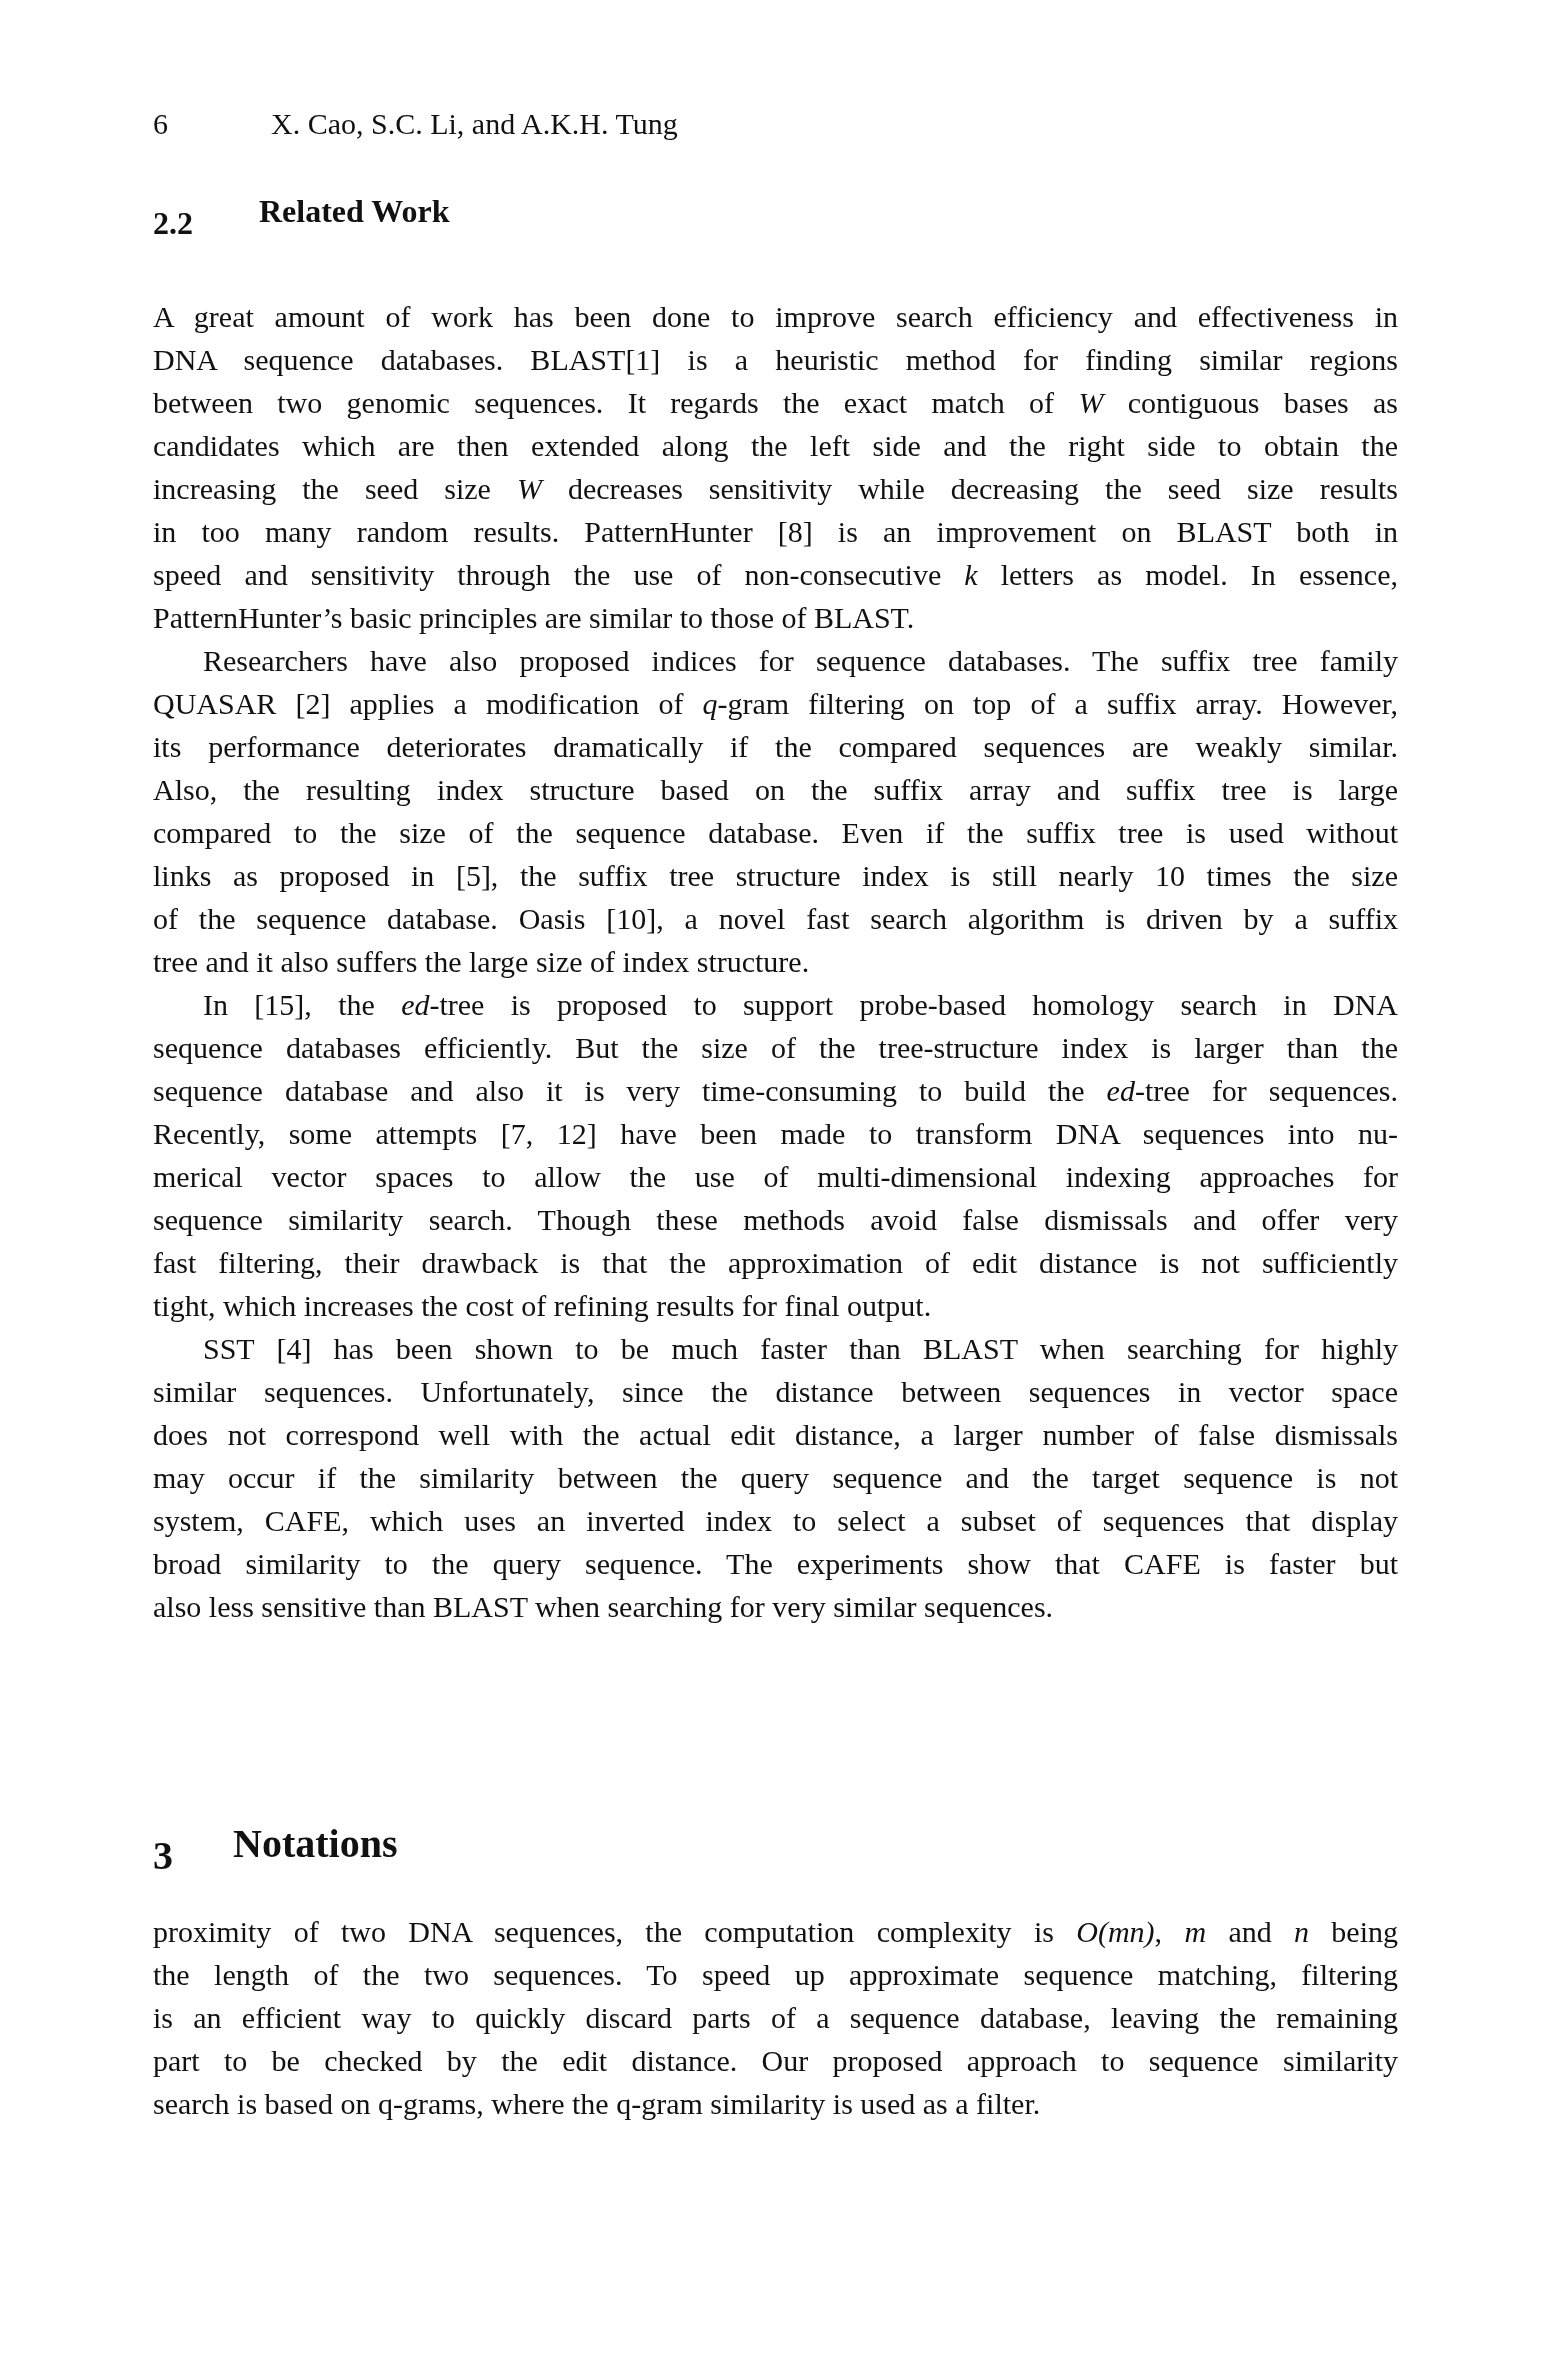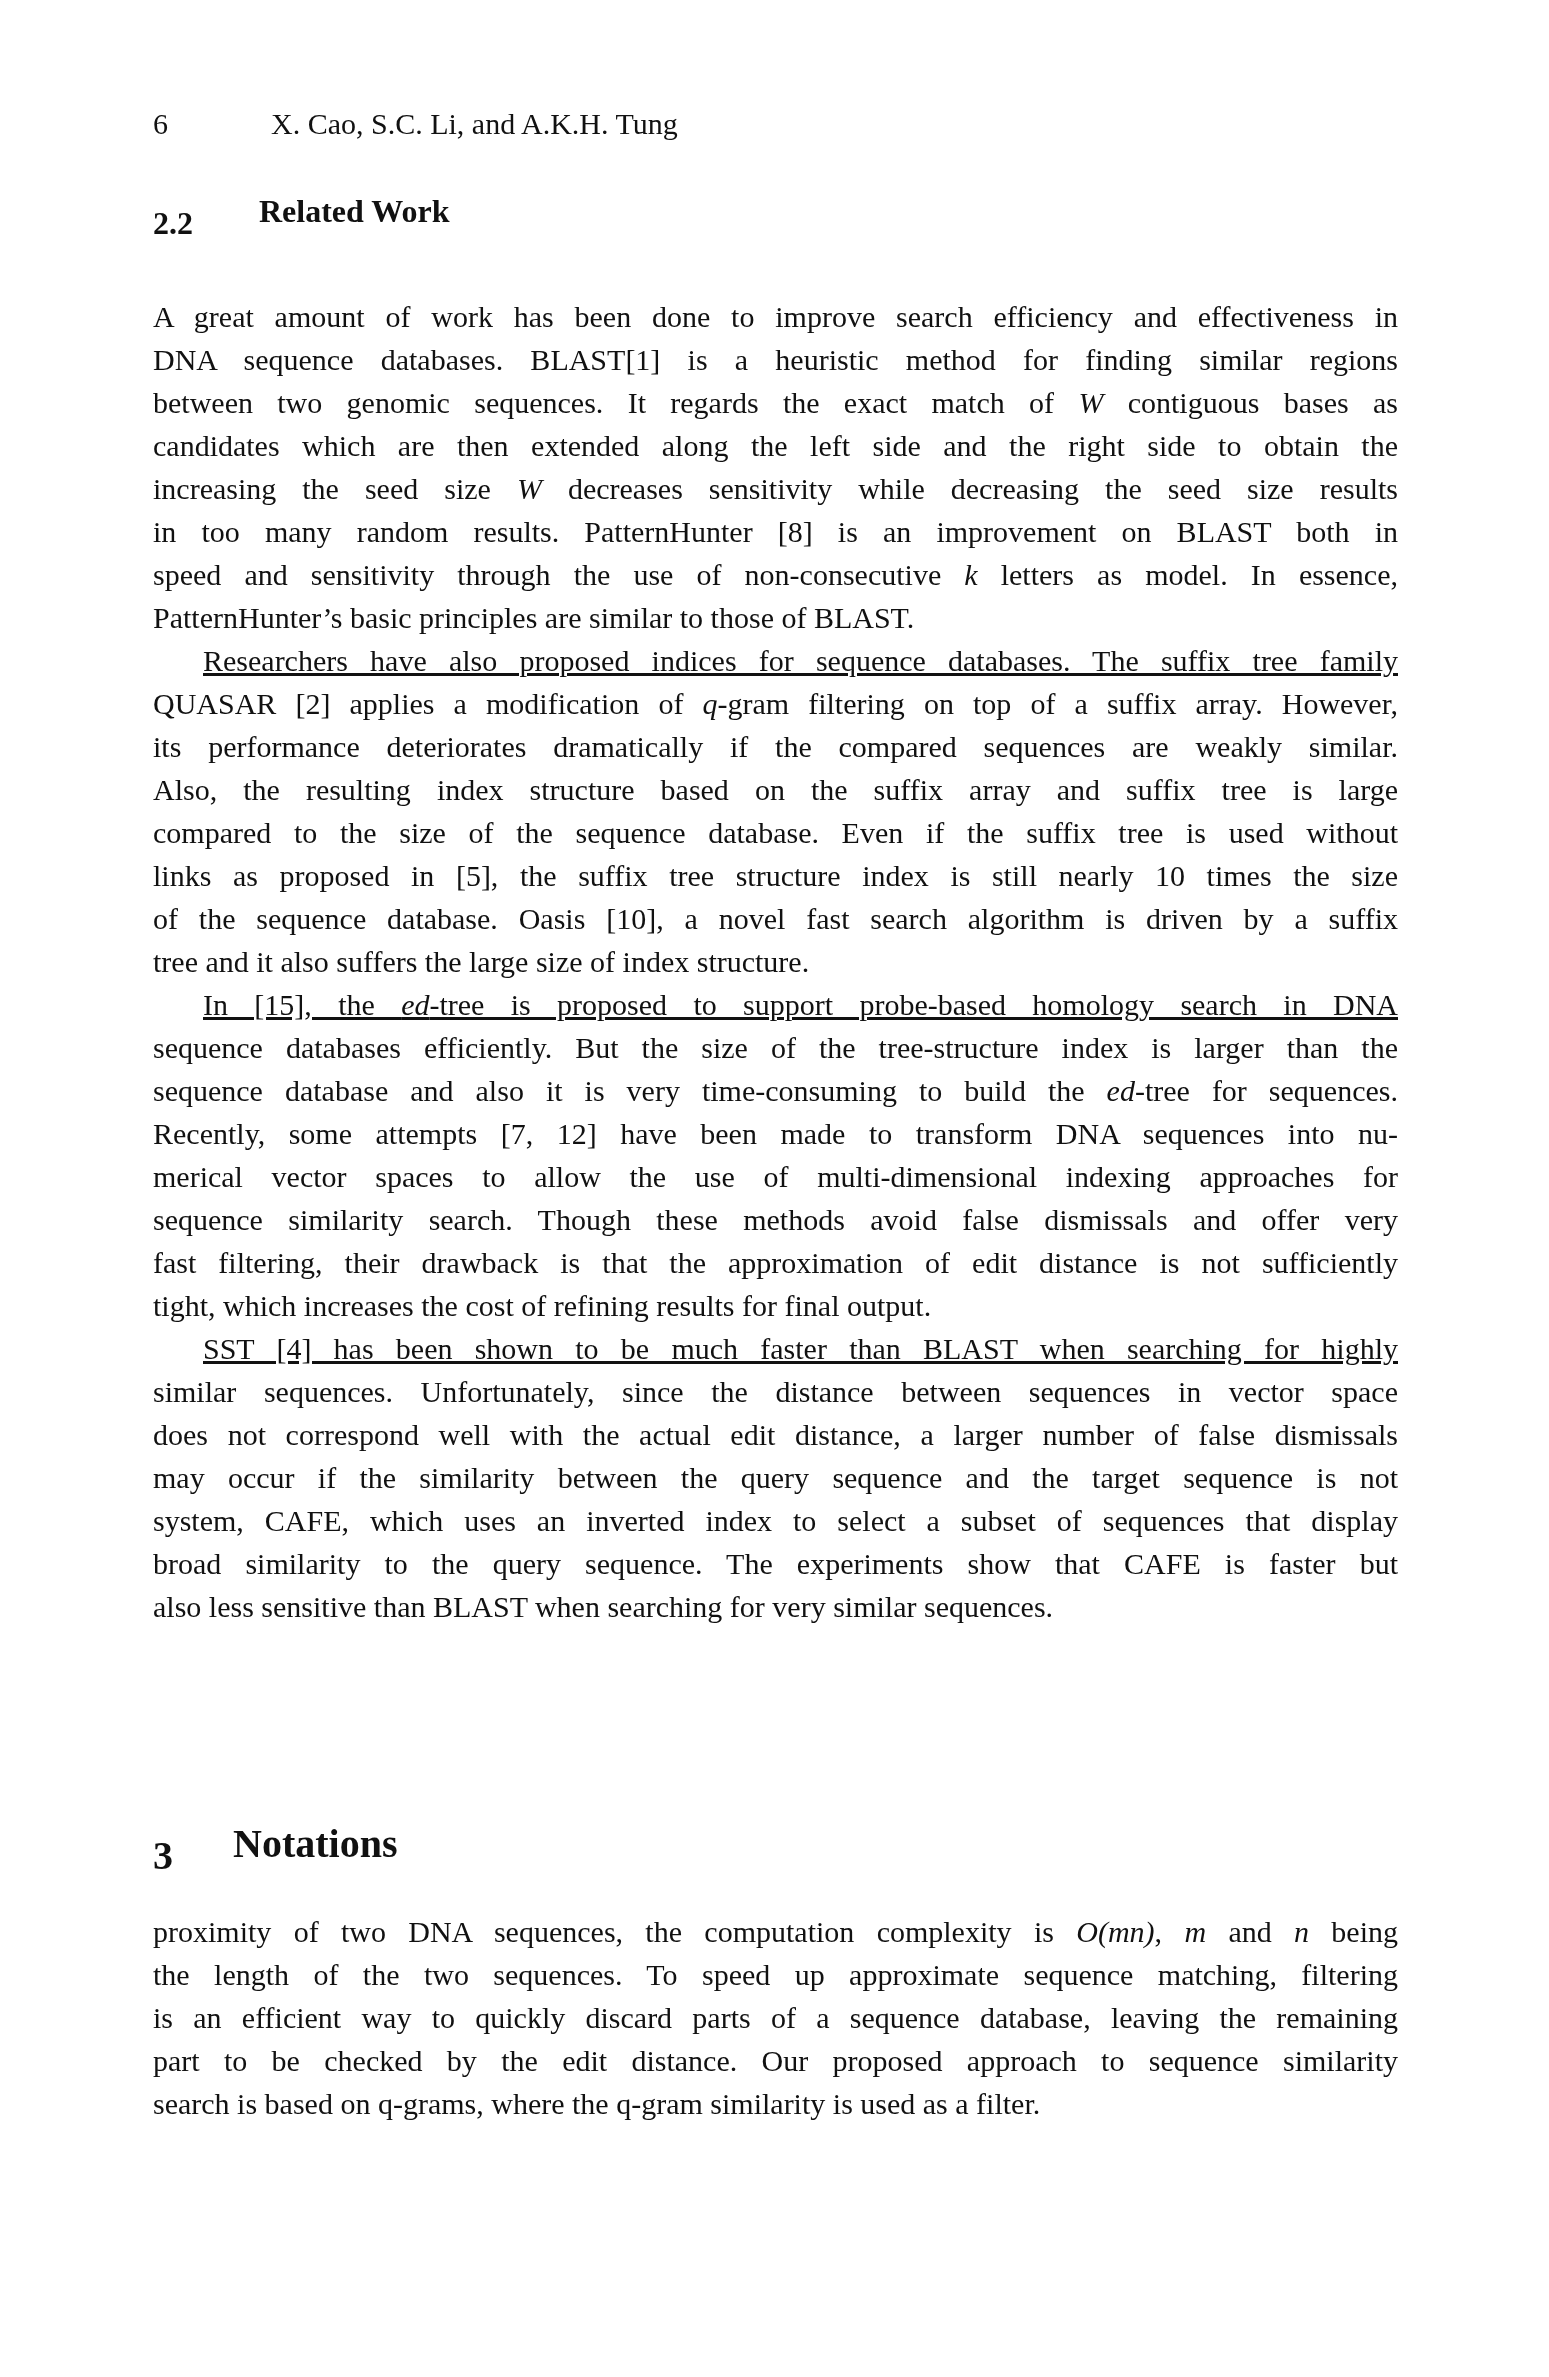--- a/index.html
+++ b/index.html
@@ -15,21 +15,21 @@
   .h2 { top: 190px; font-size: 32px; line-height: 43px; }
   .h2 .title { position: absolute; left: 106px; top: 0; }
   .h1 { top: 1820px; font-size: 40px; line-height: 48px; }
   .h1 .title { position: absolute; left: 80px; top: 0; }
   .block { position: absolute; left: 153px; width: 1245px; font-size: 30px; }
   .line {
     height: 43px; line-height: 43px; white-space: nowrap;
     text-align: justify; text-align-last: justify; overflow: visible;
   }
   .line.last { text-align-last: left; }
-  .line.indent { padding-left: 50px; text-decoration: underline; }
+  .line.indent { padding-left: 50px; }
   .line i { font-style: italic; }
   #block1 { top: 251px; margin-top: 44px; }
   #block2 { top: 1910px; }
 </style>
 </head>
 <body>
 
 <div class="running-head">
   <span class="pagenum">6</span>
   <span class="authors">X. Cao, S.C. Li, and A.K.H. Tung</span>

